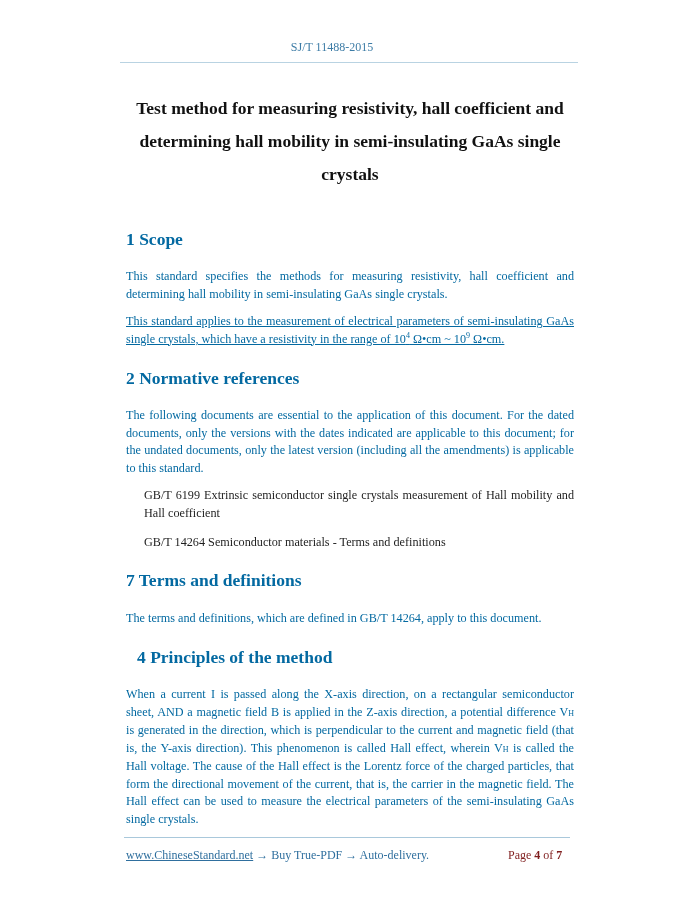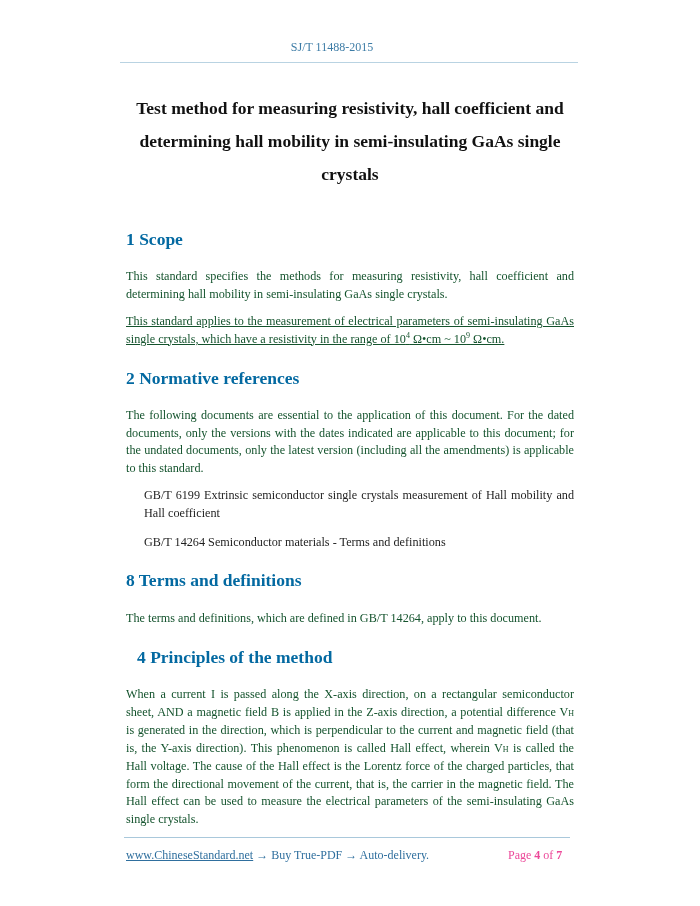--- a/index.html
+++ b/index.html
@@ -5,29 +5,29 @@
   html, body { margin: 0; padding: 0; background: #ffffff; }
   body { width: 700px; height: 906px; position: relative; overflow: hidden;
          font-family: "Liberation Serif", "DejaVu Serif", serif; color: #1a1a1a; }
   .header { position: absolute; top: 40px; left: 0; width: 664px; text-align: center;
             font-size: 12px; color: #3d7ca6; }
   .header-rule { position: absolute; top: 62px; left: 120px; width: 458px; height: 1px; background: #b9d3e2; }
   .title { position: absolute; top: 80px; left: 120px; width: 460px; text-align: center;
            font-weight: bold; font-size: 17.5px; line-height: 33px; color: #111; margin-top: 12px; }
   .h { position: absolute; left: 126px; font-weight: bold; font-size: 17.5px; color: #0369a1; }
   .p { position: absolute; left: 126px; width: 448px; font-size: 12.2px; line-height: 17.5px;
-       text-align: justify; color: #14532d; }
+       text-align: justify; color: #0369a1; }
   .ref { position: absolute; left: 144px; width: 430px; font-size: 12.2px; line-height: 17.5px;
          text-align: justify; color: #1e1e1e; }
   sup { font-size: 8px; vertical-align: super; line-height: 0; }
   sub { font-size: 8px; vertical-align: baseline; }
   .footer-rule { position: absolute; top: 837px; left: 124px; width: 446px; height: 1px; background: #a9c8db; }
   .footer-left { position: absolute; top: 848px; left: 126px; font-size: 12px; color: #2f6f9e; }
   .footer-left a { color: #2f6f9e; text-decoration: underline; }
-  .footer-right { position: absolute; top: 848px; left: 508px; font-size: 12px; color: #ec4899; }
+  .footer-right { position: absolute; top: 848px; left: 508px; font-size: 12px; color: #7f1d1d; }
   .footer-right b { font-weight: bold; margin: 0 3px; }
 </style>
 </head>
 <body>
 
 <div class="header">SJ/T 11488-2015</div>
 <div class="header-rule"></div>
 
 <div class="title">
   <div>Test method for measuring resistivity, hall coefficient and</div>
@@ -37,21 +37,21 @@
 
 <div class="h" style="top:229px;">1 Scope</div>
 <div class="p" style="top:268px;">This standard specifies the methods for measuring resistivity, hall coefficient and determining hall mobility in semi-insulating GaAs single crystals.</div>
 <div class="p" style="top:313px;text-decoration:underline;"><span>This standard applies to the measurement of electrical parameters of semi-insulating GaAs single crystals, which have a resistivity in the range of 10</span><sup>4</sup><span> Ω•cm ~ 10</span><sup>9</sup><span> Ω•cm.</span></div>
 
 <div class="h" style="top:368px;">2 Normative references</div>
 <div class="p" style="top:407px;">The following documents are essential to the application of this document. For the dated documents, only the versions with the dates indicated are applicable to this document; for the undated documents, only the latest version (including all the amendments) is applicable to this standard.</div>
 <div class="ref" style="top:487px;">GB/T 6199 Extrinsic semiconductor single crystals measurement of Hall mobility and Hall coefficient</div>
 <div class="ref" style="top:534px;">GB/T 14264 Semiconductor materials - Terms and definitions</div>
 
-<div class="h" style="top:570px;">8 Terms and definitions</div>
+<div class="h" style="top:570px;">7 Terms and definitions</div>
 <div class="p" style="top:610px;">The terms and definitions, which are defined in GB/T 14264, apply to this document.</div>
 
 <div class="h" style="top:647px;margin-left:11px;">4 Principles of the method</div>
 <div class="p" style="top:686px;"><span>When a current I is passed along the X-axis direction, on a rectangular semiconductor sheet, AND a magnetic field B is applied in the Z-axis direction, a potential difference V</span><sub>H</sub><span> is generated in the direction, which is perpendicular to the current and magnetic field (that is, the Y-axis direction). This phenomenon is called Hall effect, wherein V</span><sub>H</sub><span> is called the Hall voltage. The cause of the Hall effect is the Lorentz force of the charged particles, that form the directional movement of the current, that is, the carrier in the magnetic field. The Hall effect can be used to measure the electrical parameters of the semi-insulating GaAs single crystals.</span></div>
 
 <div class="footer-rule"></div>
 <div class="footer-left"><a>www.ChineseStandard.net</a><span> → Buy True-PDF → Auto-delivery.</span></div>
 <div class="footer-right"><span>Page</span><b>4</b><span>of</span><b>7</b></div>
 
 </body></html>

